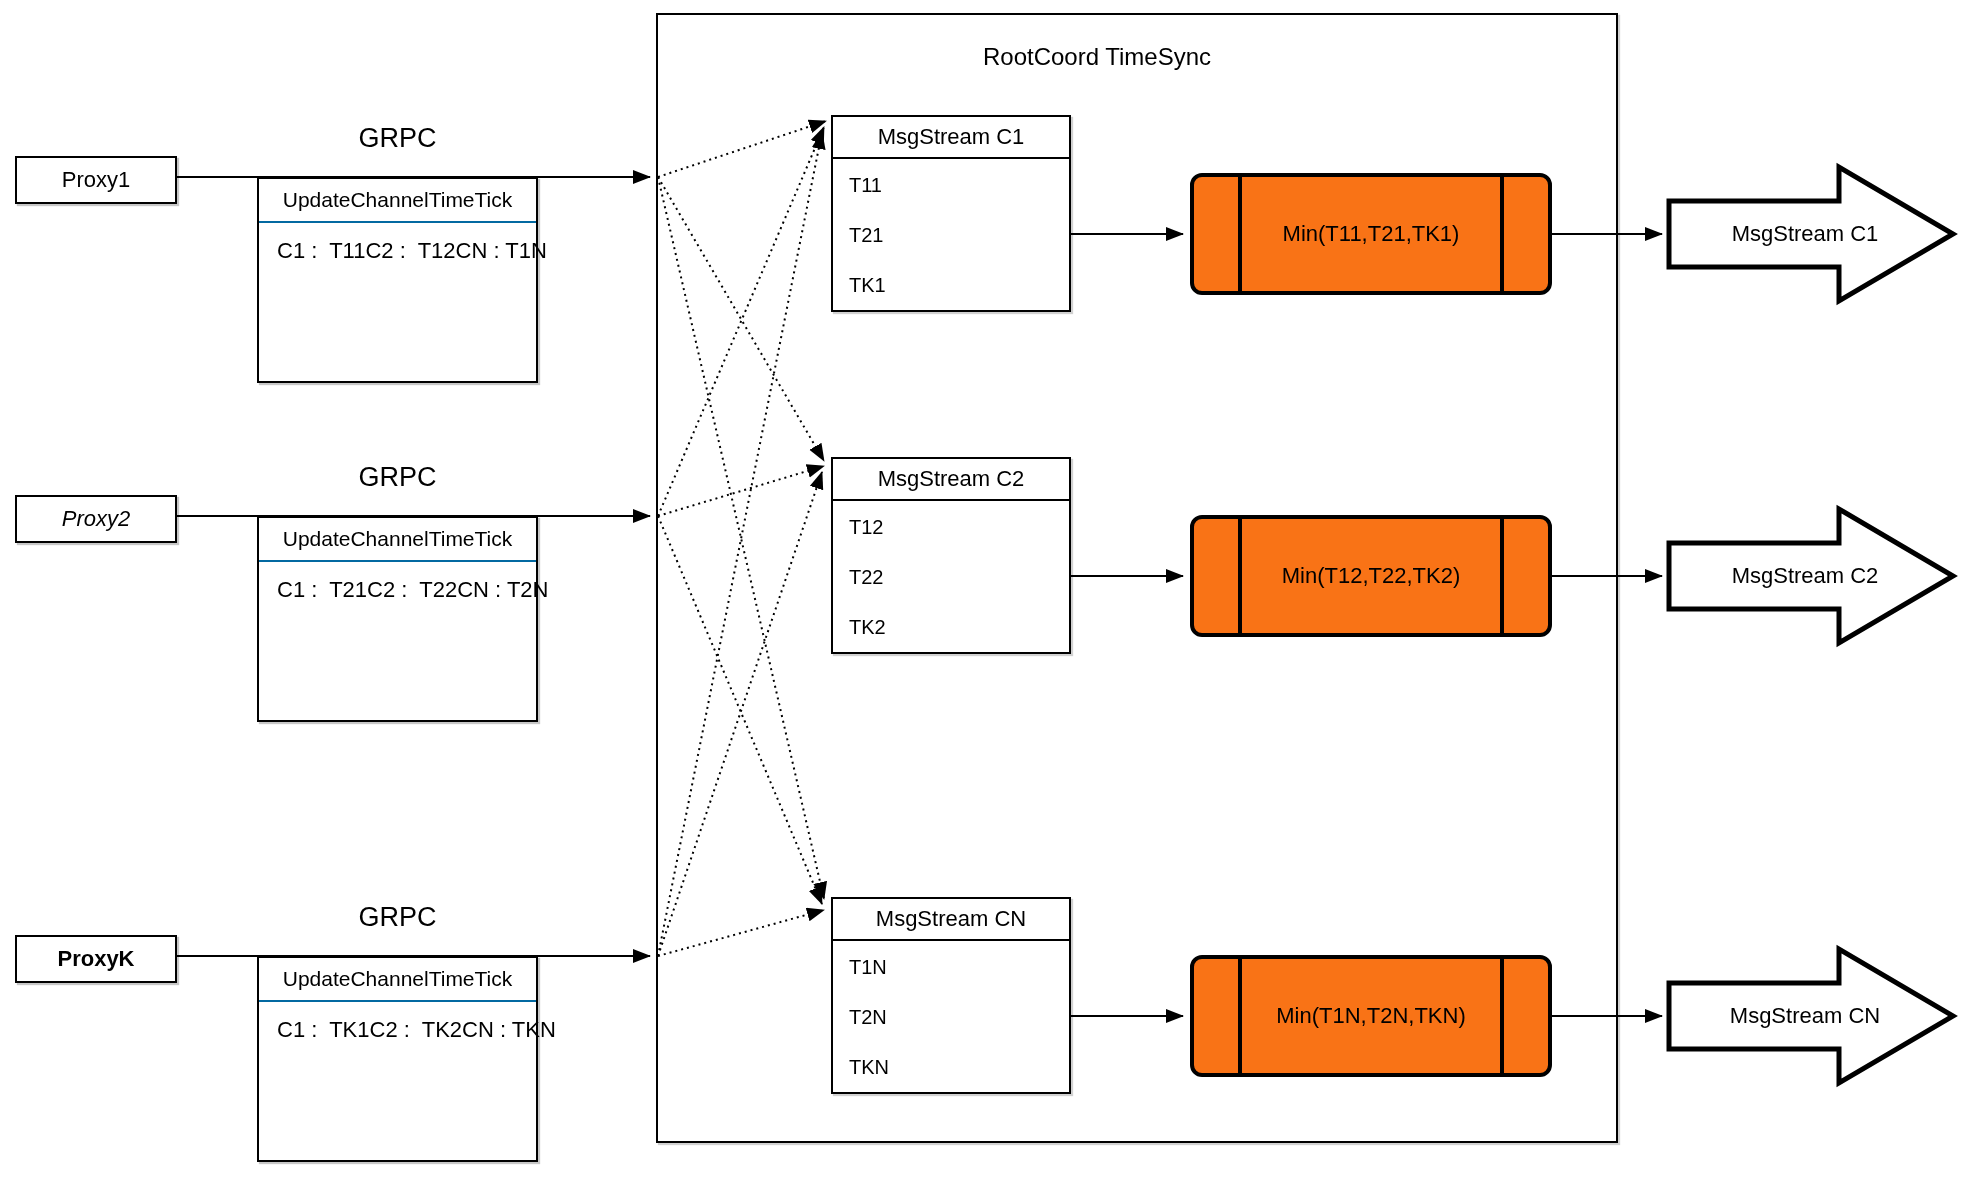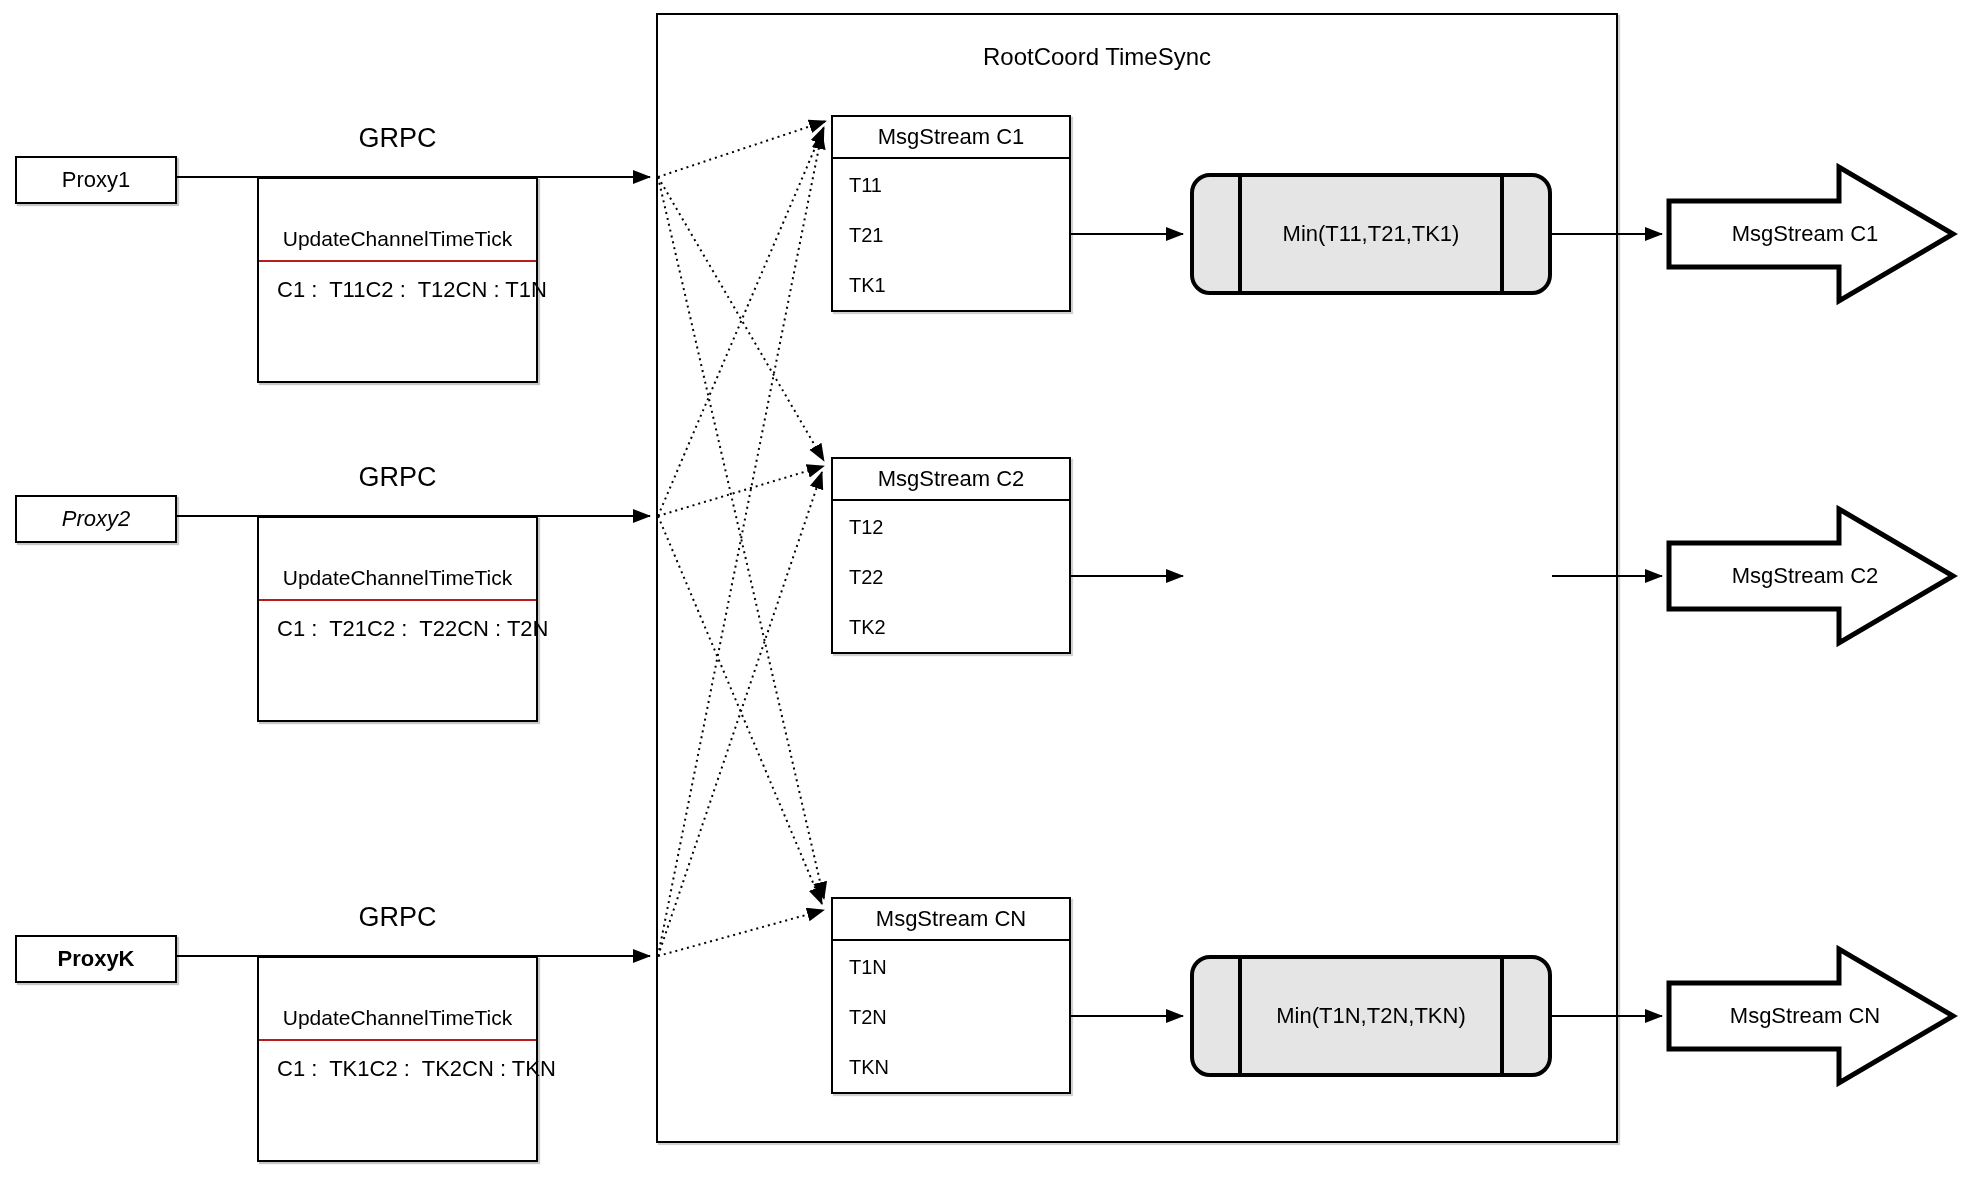--- a/index.html
+++ b/index.html
@@ -17,38 +17,38 @@
   }
   .grpclabel{
     width:281px;height:30px;display:flex;align-items:center;justify-content:center;
     font-size:27px;
   }
   .gtable{
     width:281px;height:206px;border:2px solid #000;background:#fff;
     box-shadow:2px 2px 1px rgba(0,0,0,0.22);box-sizing:border-box;
   }
   .gtable .hdr{
-    height:44px;border-bottom:2px solid #b91c1c;display:flex;align-items:center;
-    justify-content:center;font-size:21px;box-sizing:border-box;margin-top:39px;
+    height:44px;border-bottom:2px solid #0369a1;display:flex;align-items:center;
+    justify-content:center;font-size:21px;box-sizing:border-box;
   }
   .gtable .rows{display:flex;flex-direction:row;padding:2px 0 0 18px;}
   .gtable .rows .cell{height:52px;display:flex;align-items:center;font-size:22px;white-space:pre;}
   .mtable{
     width:240px;height:197px;border:2px solid #000;background:#fff;
     box-shadow:2px 2px 1px rgba(0,0,0,0.18);box-sizing:border-box;
   }
   .mtable .hdr{
     height:42px;border-bottom:2px solid #000;display:flex;align-items:center;
     justify-content:center;font-size:22px;box-sizing:border-box;
   }
   .mtable .rows{display:flex;flex-direction:column;padding:1px 0 0 16px;}
   .mtable .rows .cell{height:50px;display:flex;align-items:center;font-size:20px;white-space:pre;}
   
   .minbox{
-    width:362px;height:122px;border:4px solid #000;border-radius:20px;background:#e5e5e5;
+    width:362px;height:122px;border:4px solid #000;border-radius:12px;background:#f97316;
     display:flex;box-sizing:border-box;
   }
   .minbox .cap{width:48px;border-right:4px solid #000;box-sizing:border-box;}
   .minbox .cap.right{border-right:none;border-left:4px solid #000;}
   .minbox .mid{flex:1;display:flex;align-items:center;justify-content:center;font-size:22px;}
   
   .rootbox{
     width:962px;height:1130px;border:2px solid #000;background:transparent;
     box-shadow:2px 2px 1px rgba(0,0,0,0.18);box-sizing:border-box;
   }
@@ -108,20 +108,25 @@
       <div class="cell">CN : T2N</div>
     </div>
   </div>
   <div class="abs mtable" style="left:831px;top:457px;">
     <div class="hdr">MsgStream C2</div>
     <div class="rows">
       <div class="cell">T12</div>
       <div class="cell">T22</div>
       <div class="cell">TK2</div>
     </div>
+  </div>
+  <div class="abs minbox" style="left:1190px;top:515px;">
+    <div class="cap"></div>
+    <div class="mid">Min(T12,T22,TK2)</div>
+    <div class="cap right"></div>
   </div>
   <svg class="bigarrow" style="left:1666px;top:501px;" width="292" height="150" viewBox="0 0 292 150">
     <polygon points="3,42 173,42 173,8 287,75 173,142 173,108 3,108" fill="#ffffff" stroke="#000000" stroke-width="5"></polygon>
   </svg>
   <div class="abs arrowlabel" style="left:1680px;top:561px;">MsgStream C2</div>
 
   <div class="abs proxybox" style="left:15px;top:935px;font-weight:bold;">ProxyK</div>
   <div class="abs grpclabel" style="left:257px;top:902px;">GRPC</div>
   <div class="abs gtable" style="left:257px;top:956px;">
     <div class="hdr">UpdateChannelTimeTick</div>

